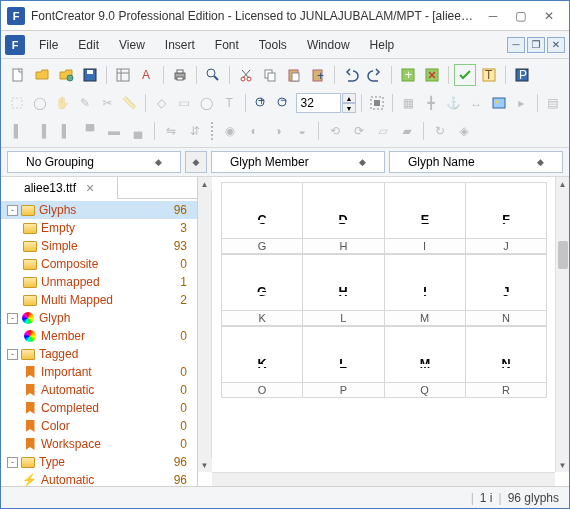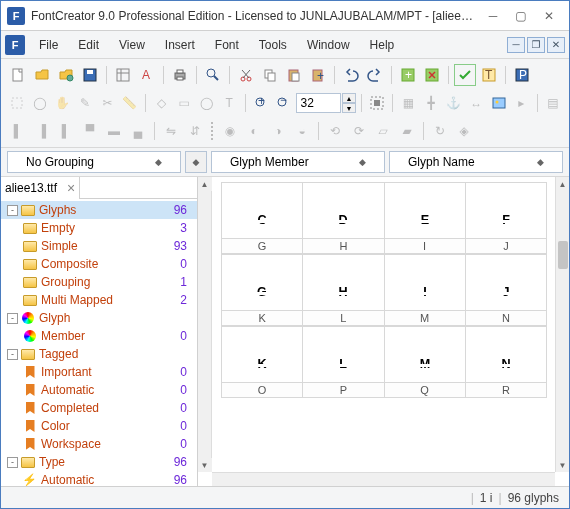--- a/index.html
+++ b/index.html
@@ -23,34 +23,34 @@
 .zoom-field{width:48px;height:20px;border:1px solid #b5c4d6;background:#fff;padding:0 4px;display:flex;align-items:center}
 .spin{display:flex;flex-direction:column;margin-left:-1px}
 .spin div{width:14px;height:10px;border:1px solid #b5c4d6;background:#f0f0f0;font-size:7px;display:flex;align-items:center;justify-content:center;cursor:pointer}
 .dropdown-row{display:flex;align-items:center;padding:3px 6px;background:#f4f5f6;border-bottom:1px solid #d8d8d8;gap:4px}
 .combo{flex:1;height:22px;border:1px solid #b5c4d6;background:#fff;display:flex;align-items:center;padding:0 18px;position:relative;cursor:pointer}
 .combo .chev{margin-left:auto;color:#666;font-size:9px}
 .small-combo{width:22px;height:22px;border:1px solid #b5c4d6;background:#f0f0f0;display:flex;align-items:center;justify-content:center;cursor:pointer;font-size:9px;color:#666}
 .workspace{display:flex;height:309px}
 .sidebar{width:197px;border-right:1px solid #d0d0d0;display:flex;flex-direction:column;background:#fff}
 .tab-header{height:22px;display:flex;align-items:center;background:#fff;border-bottom:1px solid #d0d0d0}
-.file-tab{height:22px;padding:0 4px;display:flex;align-items:center;border-right:1px solid #d0d0d0;background:#fff;gap:6px}
+.file-tab{height:22px;padding:0 23px;display:flex;align-items:center;border-right:1px solid #d0d0d0;background:#fff;gap:6px}
 .file-tab .x{color:#888;font-size:14px;cursor:pointer;margin-left:4px}
 .tree{flex:1;overflow-y:auto;padding:2px 0}
 .tree-item{display:flex;align-items:center;height:18px;padding:0 4px 0 6px;cursor:pointer;white-space:nowrap}
 .tree-item.selected{background:#cde4f7}
 .tree-toggle{width:11px;height:11px;border:1px solid #9a9a9a;display:flex;align-items:center;justify-content:center;font-size:9px;line-height:1;color:#555;margin-right:3px;background:#fff}
 .tree-spacer{width:14px;display:inline-block}
 .tree-icon{width:14px;height:12px;margin-right:4px;display:inline-flex;align-items:center;justify-content:center}
 .folder{width:14px;height:11px;background:linear-gradient(#ffe9a8,#f5c445);border:1px solid #c79b2a;border-radius:1px}
 .color-wheel{width:12px;height:12px;border-radius:50%;background:conic-gradient(red,orange,yellow,lime,cyan,blue,magenta,red)}
 .bookmark{width:9px;height:12px;background:#e67e22;clip-path:polygon(0 0,100% 0,100% 100%,50% 75%,0 100%)}
 .bolt{color:#e6b800;font-size:12px}
 .tree-label{flex:1;color:#c2410c}
-.tree-count{color:#6d28d9;padding-right:6px}
+.tree-count{color:#a16207;padding-right:6px}
 .glyph-area{flex:1;position:relative;background:#fff;overflow:hidden}
 .glyph-scroll-h{position:absolute;bottom:0;left:14px;right:14px;height:14px;background:#f0f0f0;border-top:1px solid #ddd}
 .glyph-scroll-v{position:absolute;top:0;right:0;bottom:14px;width:14px;background:#f0f0f0;border-left:1px solid #ddd;display:flex;flex-direction:column;align-items:center}
 .scroll-btn{width:14px;height:14px;background:#f0f0f0;display:flex;align-items:center;justify-content:center;font-size:8px;color:#666;cursor:pointer}
 .scroll-thumb-v{width:10px;height:28px;background:#c4c4c4;border-radius:2px;margin-top:50px}
 .glyph-grid{position:absolute;left:24px;top:6px;right:22px;bottom:20px;display:grid;grid-template-columns:repeat(4,1fr);grid-auto-rows:72px;gap:0}
 .glyph-cell{border:1px solid #d8d8d8;margin:-1px 0 0 -1px;display:flex;flex-direction:column;background:#fff}
 .glyph-display{flex:1;display:flex;align-items:center;justify-content:center;overflow:hidden}
 .glyph-display svg{width:42px;height:42px}
 .glyph-label-row{height:16px;border:1px solid #d8d8d8;margin:-1px 0 0 -1px;display:flex;align-items:center;justify-content:center;background:#fdfdfd;font-size:11px;color:#555}
@@ -350,21 +350,21 @@
             <div class="folder"></div>
           </span>
           <span class="tree-label">Composite</span>
           <span class="tree-count">0</span>
         </div>
         <div class="tree-item">
           <span class="tree-spacer" style="width: 16px;"></span>
           <span class="tree-icon">
             <div class="folder"></div>
           </span>
-          <span class="tree-label">Grouping</span>
+          <span class="tree-label">Unmapped</span>
           <span class="tree-count">1</span>
         </div>
         <div class="tree-item">
           <span class="tree-spacer" style="width: 16px;"></span>
           <span class="tree-icon">
             <div class="folder"></div>
           </span>
           <span class="tree-label">Multi Mapped</span>
           <span class="tree-count">2</span>
         </div>

